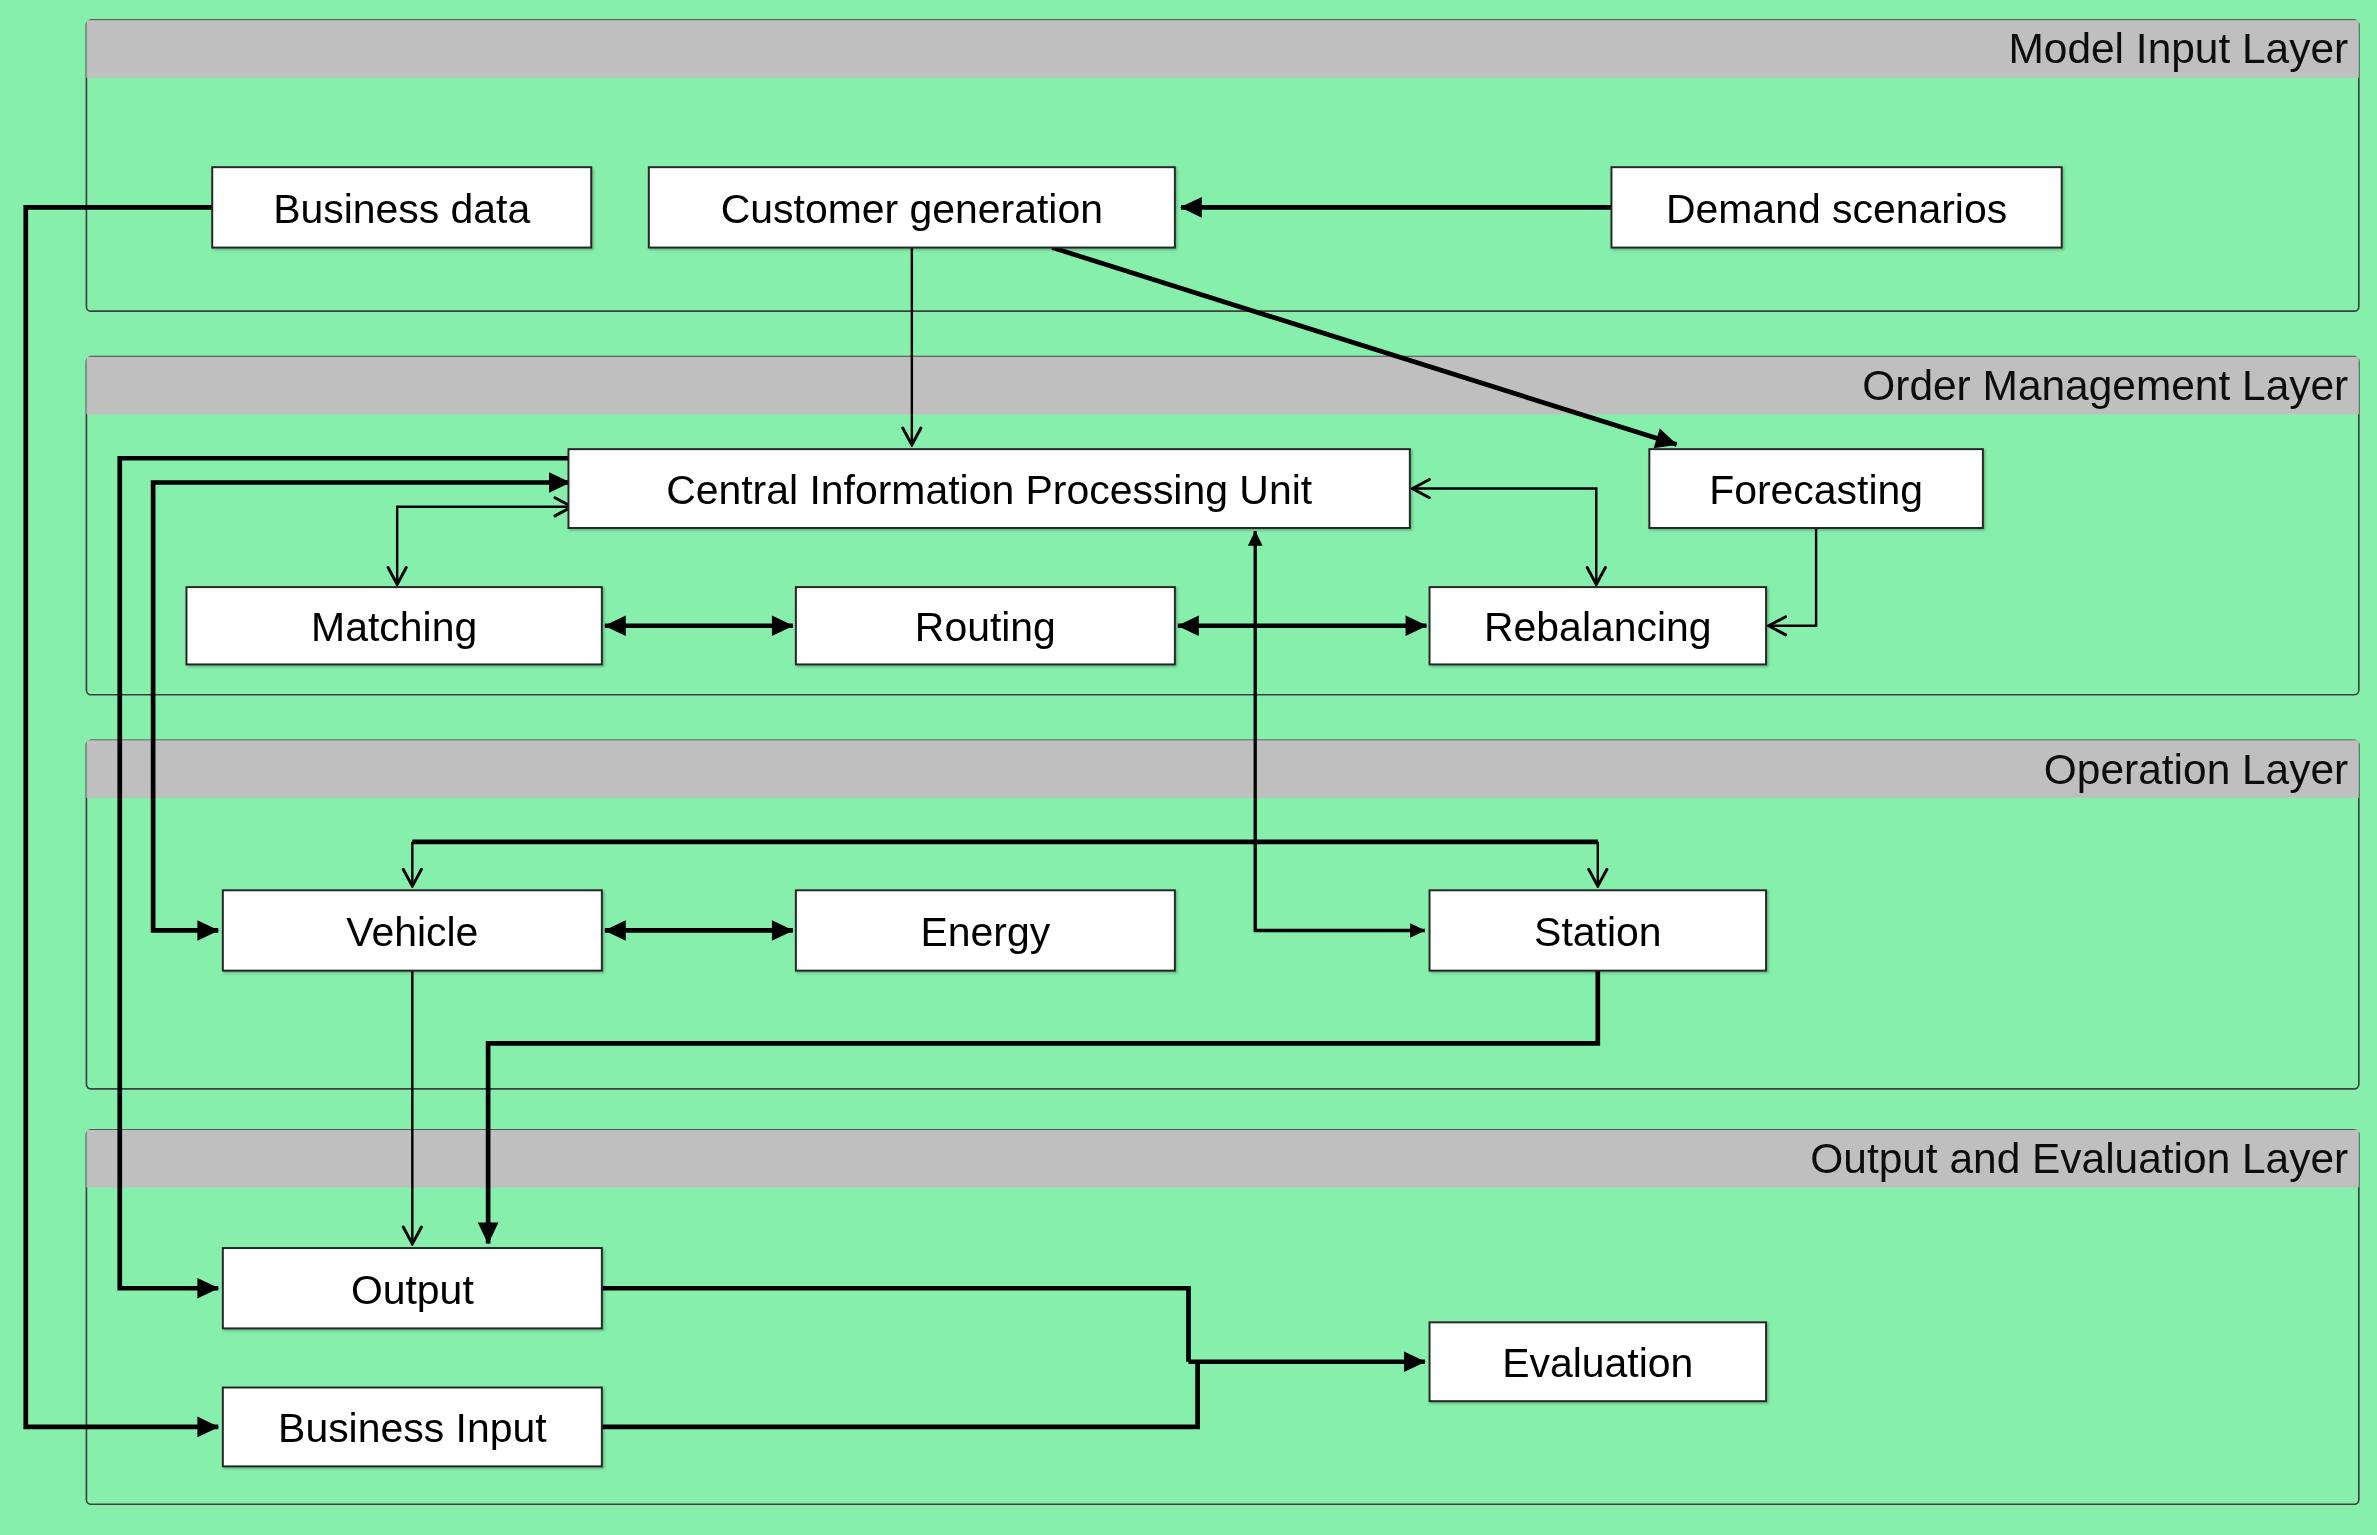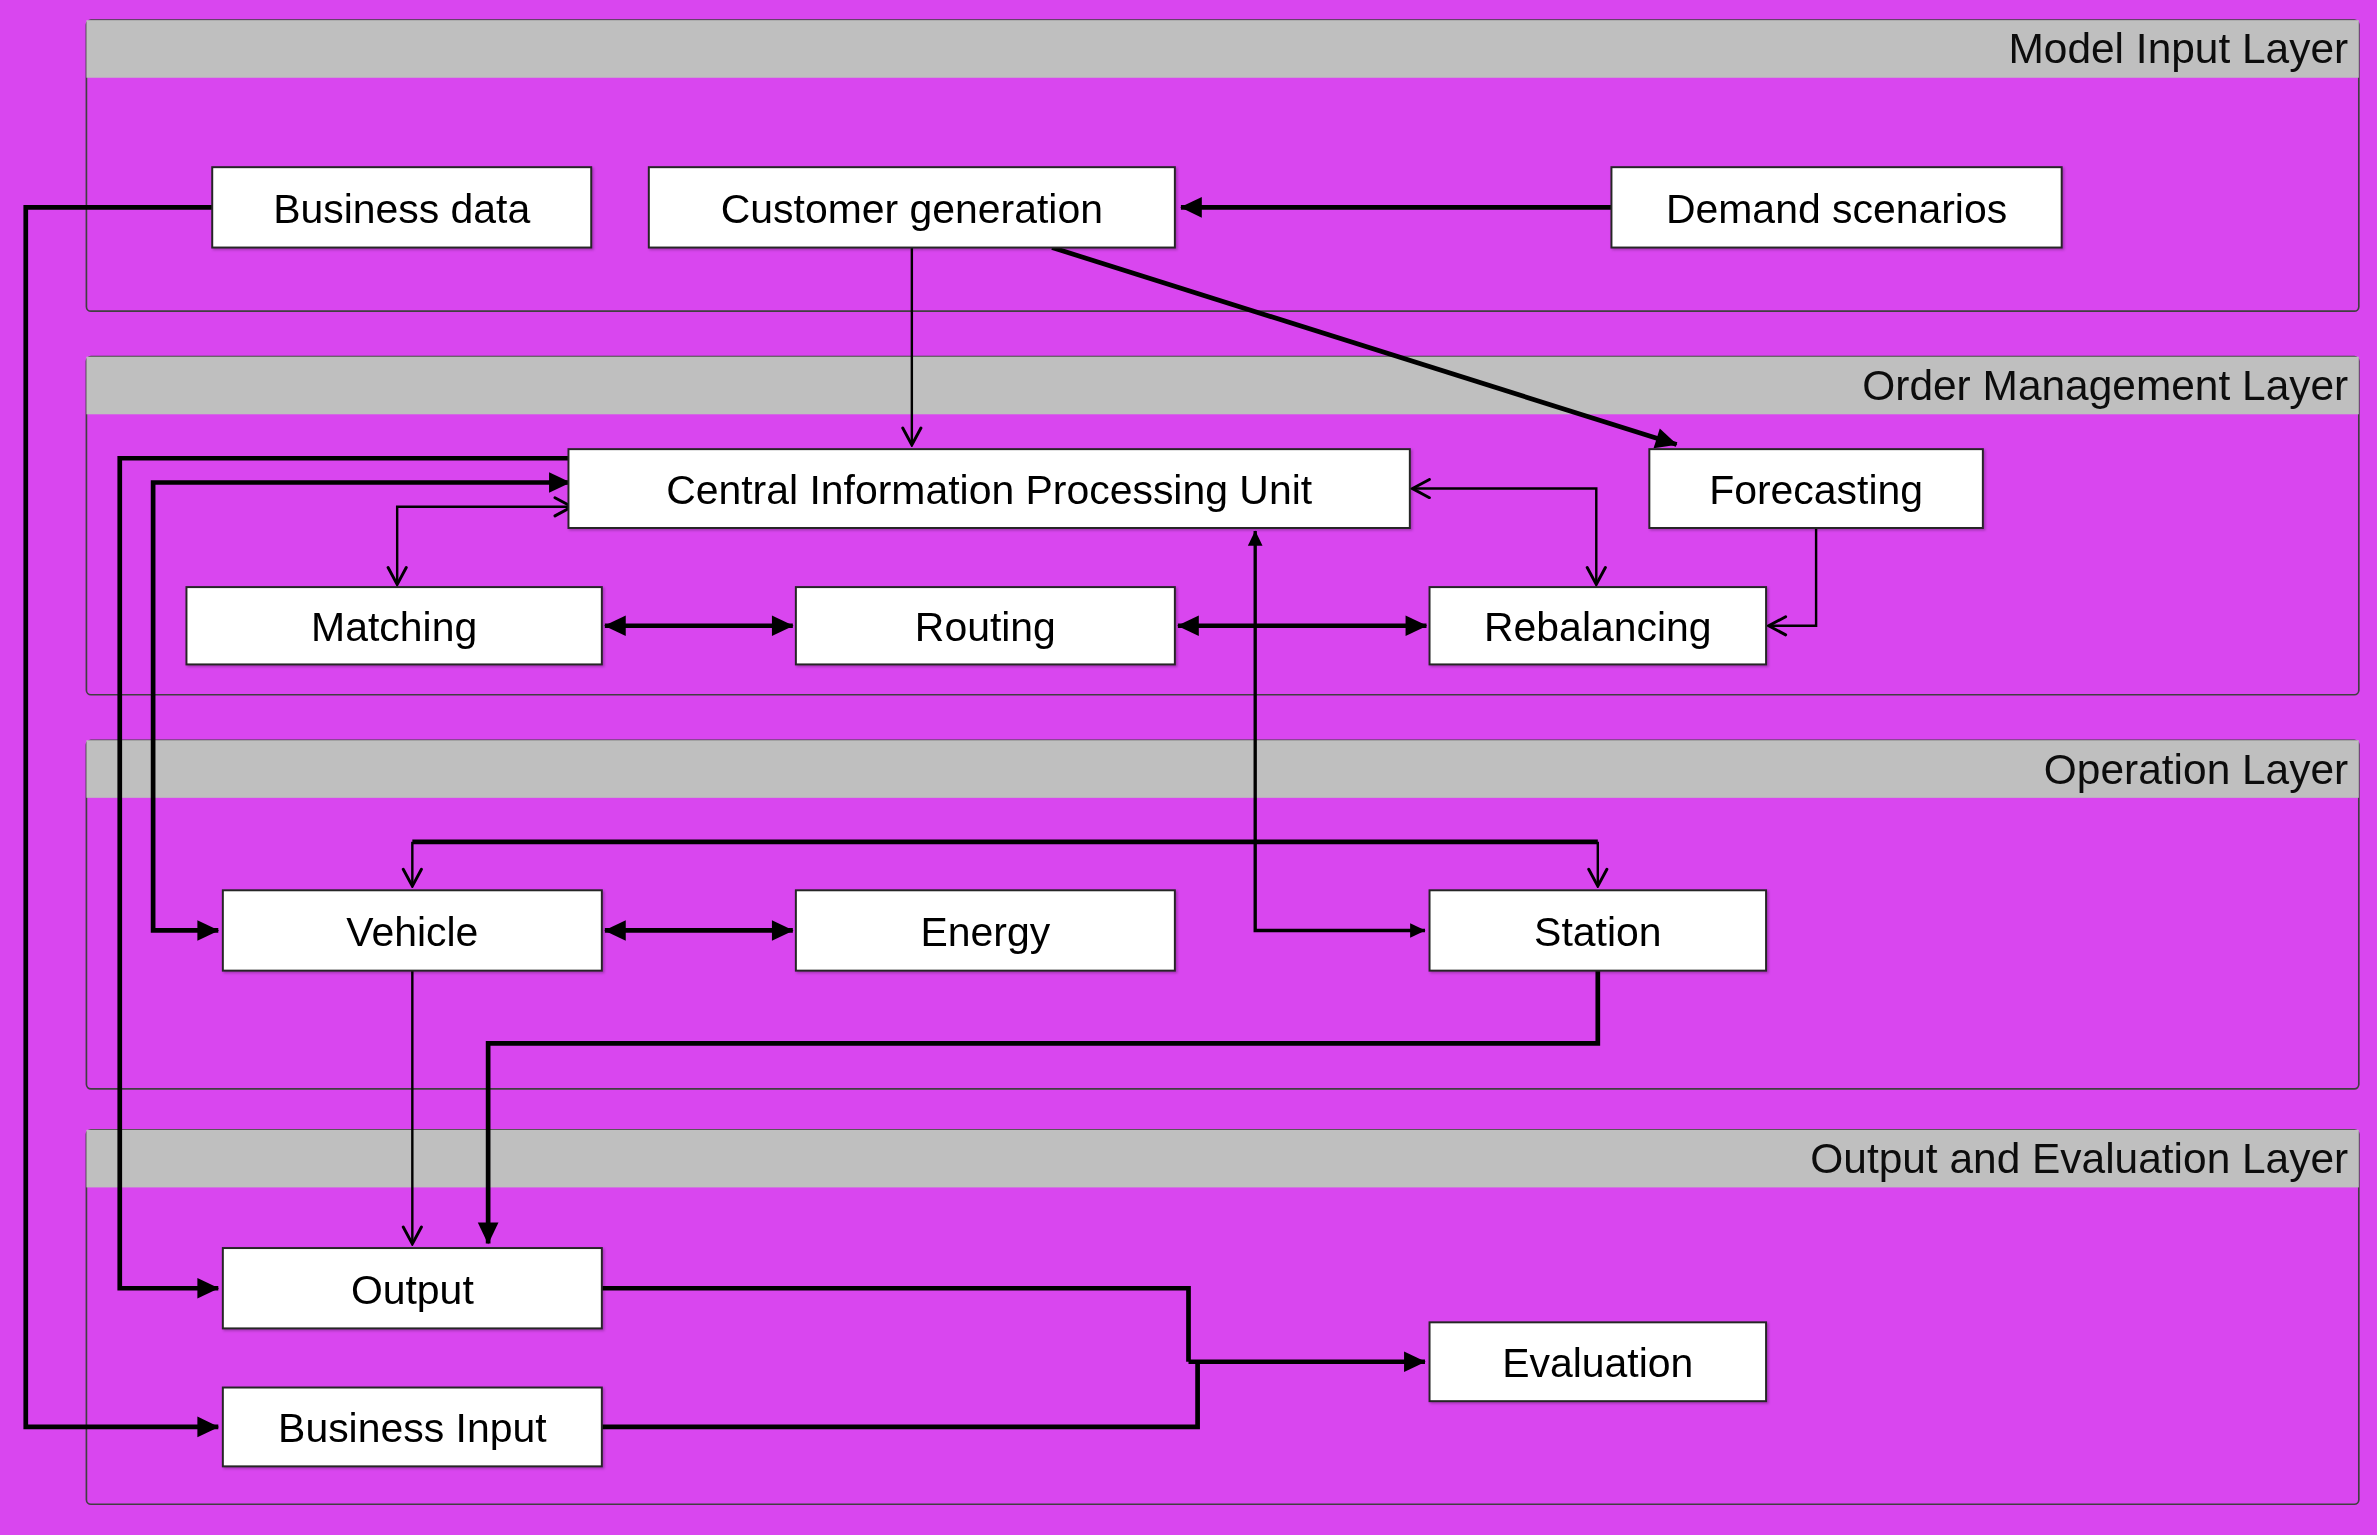--- a/index.html
+++ b/index.html
@@ -6,21 +6,21 @@
     margin: 0;
     padding: 0;
     background: #ffffff;
     width: 100%;
     height: 100%;
     overflow: hidden;
   }
   .canvas-wrap {
     width: 100vw;
     height: 100vh;
-    background: #d946ef;
+    background: #86efac;
   }
   svg { display: block; width: 100%; height: 100%; }
 
   .panel   { fill: none; stroke: #404040; stroke-width: 1.1; }
   .band    { fill: #bfbfbf; stroke: none; }
   .layer-title {
     font-family: "Liberation Sans", sans-serif;
     font-size: 28px;
     fill: #0d0d0d;
     text-anchor: end;

